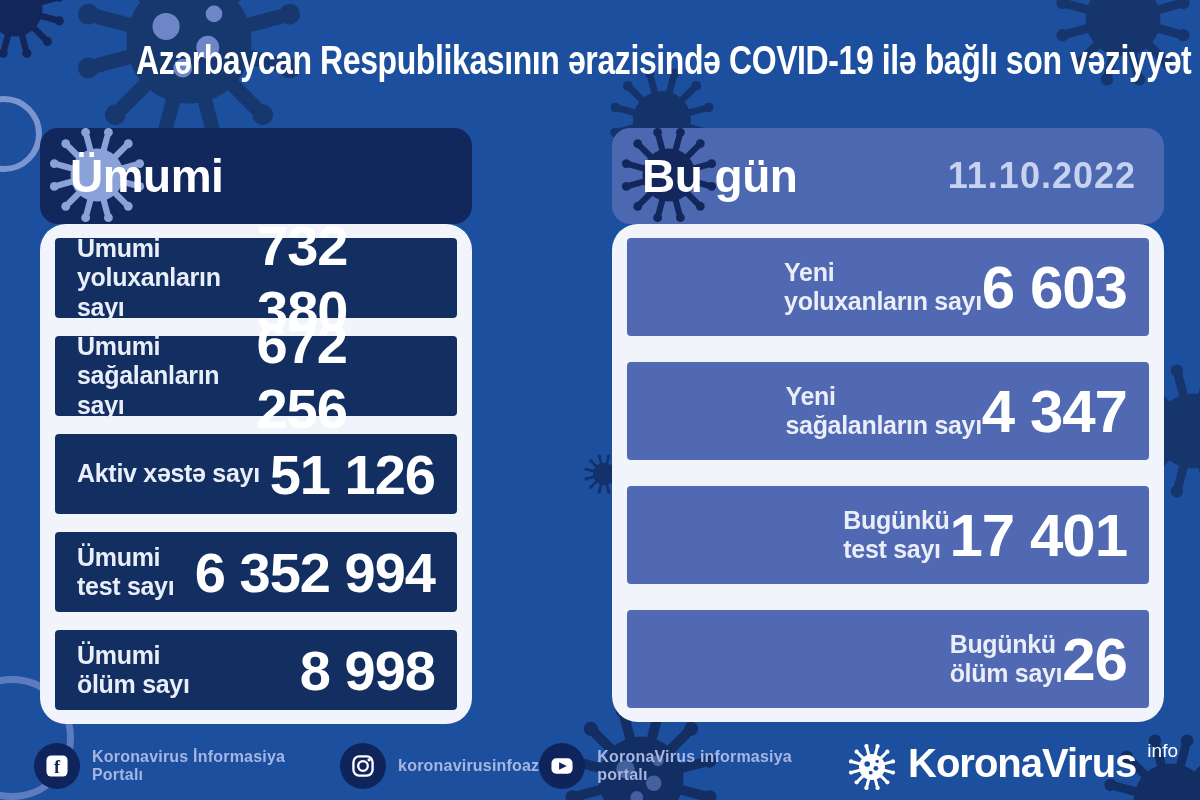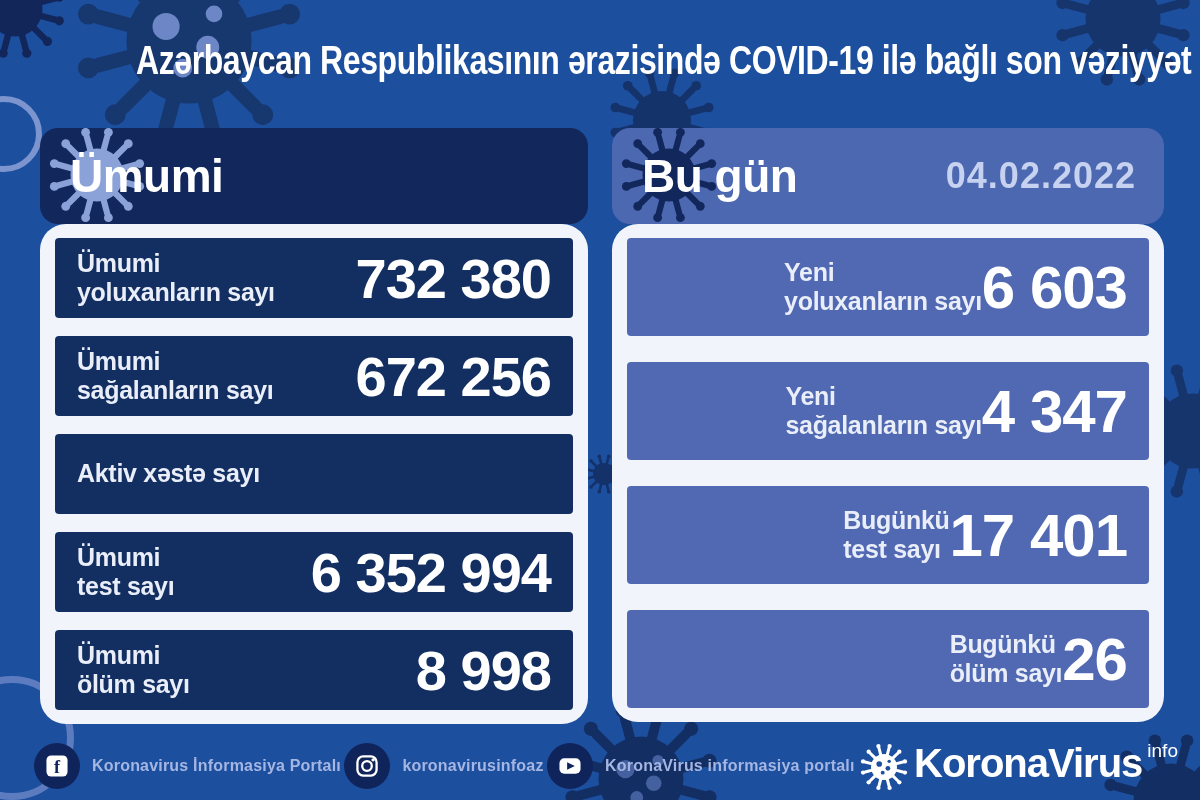--- a/index.html
+++ b/index.html
@@ -18,21 +18,21 @@
   
   .title { position:absolute; top:38px; left:4px; width:100%; text-align:left; z-index:1; }
   .title span {
     display:inline-block; font-size:40px; font-weight:bold; color:#ffffff;
     letter-spacing:-0.5px; transform:scaleX(0.8); transform-origin:center;
     white-space:nowrap;
   }
 
   
   .panel { position:absolute; top:128px; z-index:2; }
-  .panel.left  { left:40px;  width:548px;border-radius:30px; }
+  .panel.left  { left:40px;  width:432px;border-radius:30px; }
   .panel.right { left:612px; width:552px; }
 
   .panel-header {
     height:96px; border-radius:18px; position:relative;
     display:flex; align-items:center; overflow:hidden;
   }
   .panel.left  .panel-header { background:#12275c; }
   .panel.right .panel-header { background:#4c68b0; }
   .hdr-virus { position:absolute; left:4px; top:-6px; width:106px; height:106px; }
   .panel.left  .hdr-virus { color:#8ba2d8; }
@@ -73,21 +73,21 @@
   .footer {
     position:absolute; left:34px; right:22px; top:738px; height:56px;
     display:flex; align-items:center; justify-content:space-between; z-index:2;
   }
   .social { display:flex; align-items:center; gap:12px; }
   .icon-circle {
     width:46px; height:46px; border-radius:50%; background:#10245c;
     display:flex; align-items:center; justify-content:center; flex:0 0 auto;
   }
   .social-label { font-size:16px; font-weight:bold; color:#a5b6e3; letter-spacing:0.2px; }
-  .logo { display:flex; align-items:flex-start; gap:4px; color:#ffffff; }
+  .logo { display:flex; align-items:flex-start; gap:10px; color:#ffffff; }
   .logo-virus { width:52px; height:52px; color:#ffffff; --dots:#1d4f9f; margin-top:2px; }
   .logo-text { font-size:40px; font-weight:bold; letter-spacing:-1px; line-height:1.2; }
   .logo-sup { font-size:19px; font-weight:normal; margin-top:1px; margin-left:1px; }
 </style>
 </head>
 <body>
 
 <svg width="0" height="0" style="position:absolute">
   <symbol id="virusShape" viewBox="-60 -60 120 120" overflow="visible">
     <g class="spikes" stroke="currentColor" stroke-width="7" stroke-linecap="round" fill="currentColor">
@@ -177,20 +177,21 @@
         <span>Ümumi</span>
         <span>sağalanların sayı</span>
       </div>
       <div class="stat-value">672 256</div>
     </div>
     <div class="stat-row">
       <div class="stat-label">
         <span>Aktiv xəstə sayı</span>
         <span></span>
       </div>
+      <div class="stat-value">51 126</div>
     </div>
     <div class="stat-row">
       <div class="stat-label">
         <span>Ümumi</span>
         <span>test sayı</span>
       </div>
       <div class="stat-value">6 352 994</div>
     </div>
     <div class="stat-row">
       <div class="stat-label">
@@ -201,21 +202,21 @@
     </div>
   </div>
 </div>
 
 <div class="panel right">
   <div class="panel-header">
     <svg class="hdr-virus">
         <use href="#virusShape"></use>
       </svg>
     <span class="hdr-title">Bu gün</span>
-    <span class="hdr-date">04.02.2022</span>
+    <span class="hdr-date">11.10.2022</span>
   </div>
   <div class="panel-body">
     <div class="stat-row">
       <div class="stat-label">
         <span>Yeni</span>
         <span>yoluxanların sayı</span>
       </div>
       <div class="stat-value">6 603</div>
     </div>
     <div class="stat-row">

